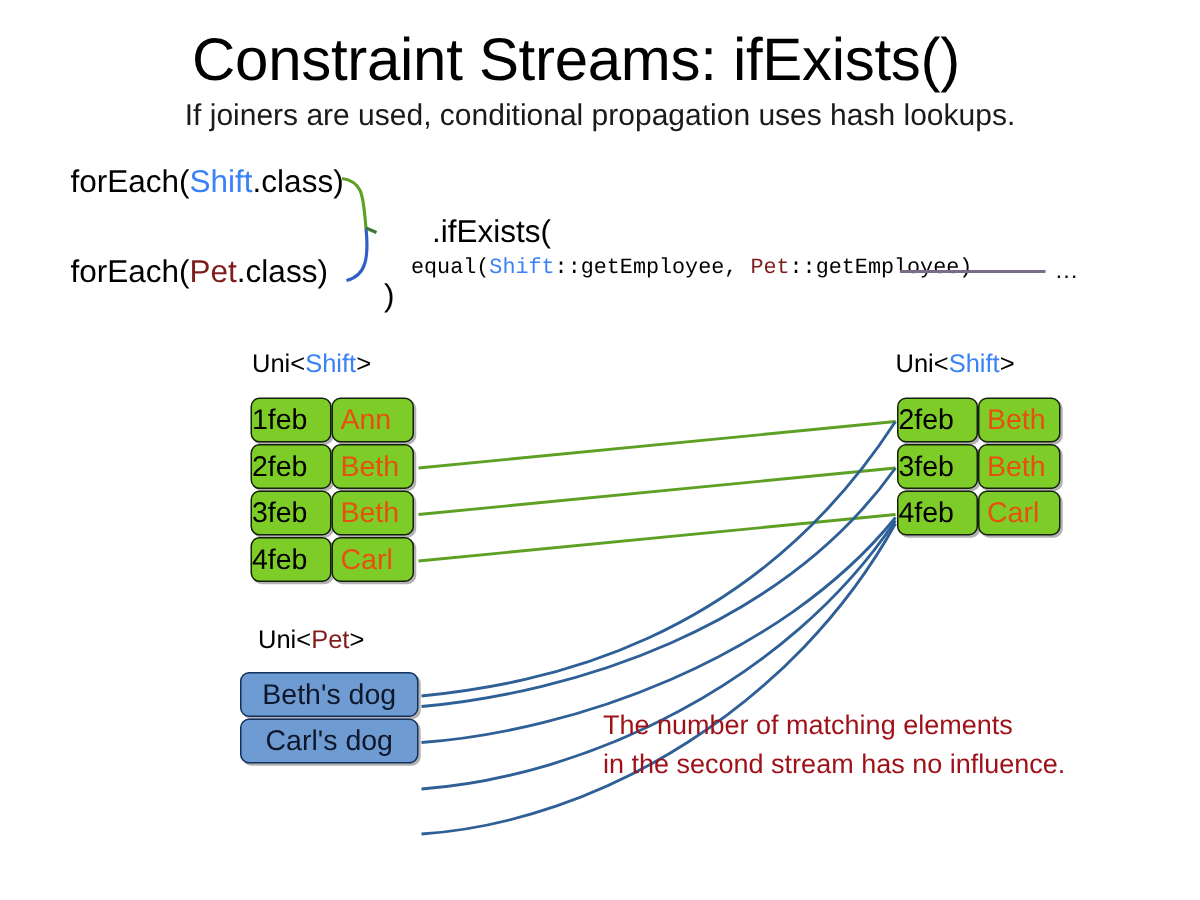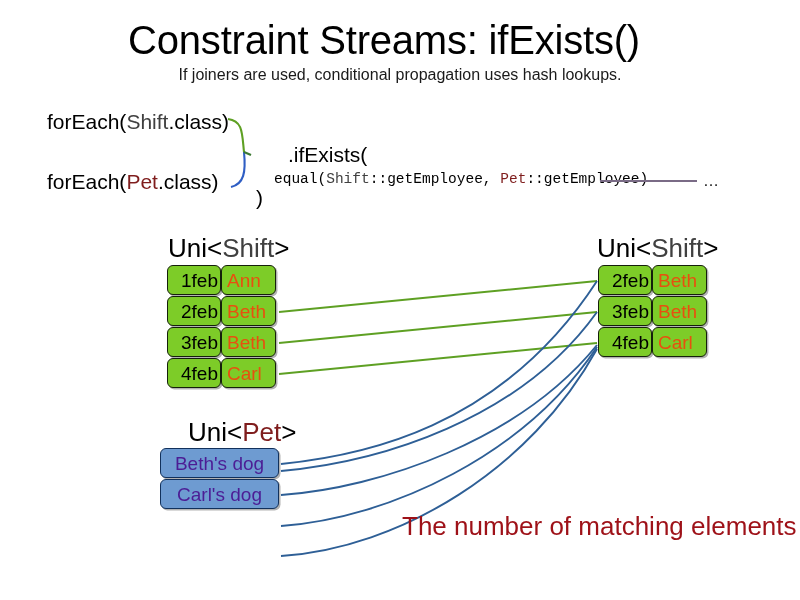--- a/index.html
+++ b/index.html
@@ -33,21 +33,21 @@
     color: #000000;
     letter-spacing: -0.2px;
     white-space: nowrap;
   }
   #subtitle {
     position: absolute;
     left: 0;
     top: 66px;
     width: 800px;
     text-align: center;
-    font-size: 16px;
+    font-size: 20px;
     color: #1a1a1a;
     white-space: nowrap;
   }
 
   
   .code-line {
     position: absolute;
     font-size: 21px;
     color: #000000;
     white-space: nowrap;
@@ -67,33 +67,33 @@
   }
   #code-ellipsis {
     position: absolute;
     left: 703px;
     top: 172px;
     font-size: 16px;
     color: #111111;
     white-space: nowrap;
   }
 
-  .kw-shift { color: #404040; }
+  .kw-shift { color: #3b82f6; }
   .kw-pet   { color: #7f1d1d; }
 
   
   .grp-label {
     position: absolute;
-    font-size: 26px;
+    font-size: 17px;
     color: #000000;
     white-space: nowrap;
   }
   #label-left-shift  { left: 168px; top: 233px; }
   #label-right-shift { left: 597px; top: 233px; }
-  #label-pet         { left: 188px; top: 417px; }
+  #label-pet         { left: 172px; top: 417px; }
 
   
   .table {
     position: absolute;
   }
   .row {
     display: flex;
     margin-bottom: 1px;
   }
   .cell {
@@ -106,25 +106,25 @@
     align-items: center;
     white-space: nowrap;
     box-shadow: 1.5px 1.5px 0 rgba(0,0,0,0.30);
   }
   .cell.green {
     background: #7dcc28;
   }
   .cell.blue {
     background: #6e9bd1;
     border-color: #12315c;
-    color: #4c1d95;
+    color: #0f172a;
   }
   .cell-date {
     color: #000000;
-    padding-left: 13px;
+    padding-left: 0;
     padding-right: 3px;
     justify-content: flex-start;
   }
   .cell-name {
     color: #e8500f;
     padding-left: 5px;
     padding-right: 20px;
     justify-content: flex-start;
   }
   .cell-pet {
@@ -149,22 +149,22 @@
     top: 0;
     width: 800px;
     height: 600px;
     pointer-events: none;
   }
 
   
   #annotation {
     position: absolute;
     left: 402px;
-    top: 508px;
-    font-size: 26px;
+    top: 471px;
+    font-size: 18px;
     line-height: 1.42;
     color: #9e1118;
     white-space: nowrap;
   }
 </style>
 </head>
 <body>
 
 <div id="slide">
 
@@ -245,15 +245,16 @@
 
     <path d="M 281 464 C 360 456 500 430 597 281" fill="none" stroke="#2e5f96" stroke-width="1.9"></path>
     <path d="M 281 471 C 380 462 520 420 597 312" fill="none" stroke="#2e5f96" stroke-width="1.9"></path>
     <path d="M 281 495 C 380 488 520 440 597 345" fill="none" stroke="#2e5f96" stroke-width="1.9"></path>
     <path d="M 281 526 C 390 518 525 455 597 347" fill="none" stroke="#2e5f96" stroke-width="1.9"></path>
     <path d="M 281 556 C 400 548 530 470 597 349" fill="none" stroke="#2e5f96" stroke-width="1.9"></path>
   </svg>
 
   <div id="annotation">
     <div>The number of matching elements</div>
+    <div>in the second stream has no influence.</div>
   </div>
 
 </div>
 
 </body></html>

